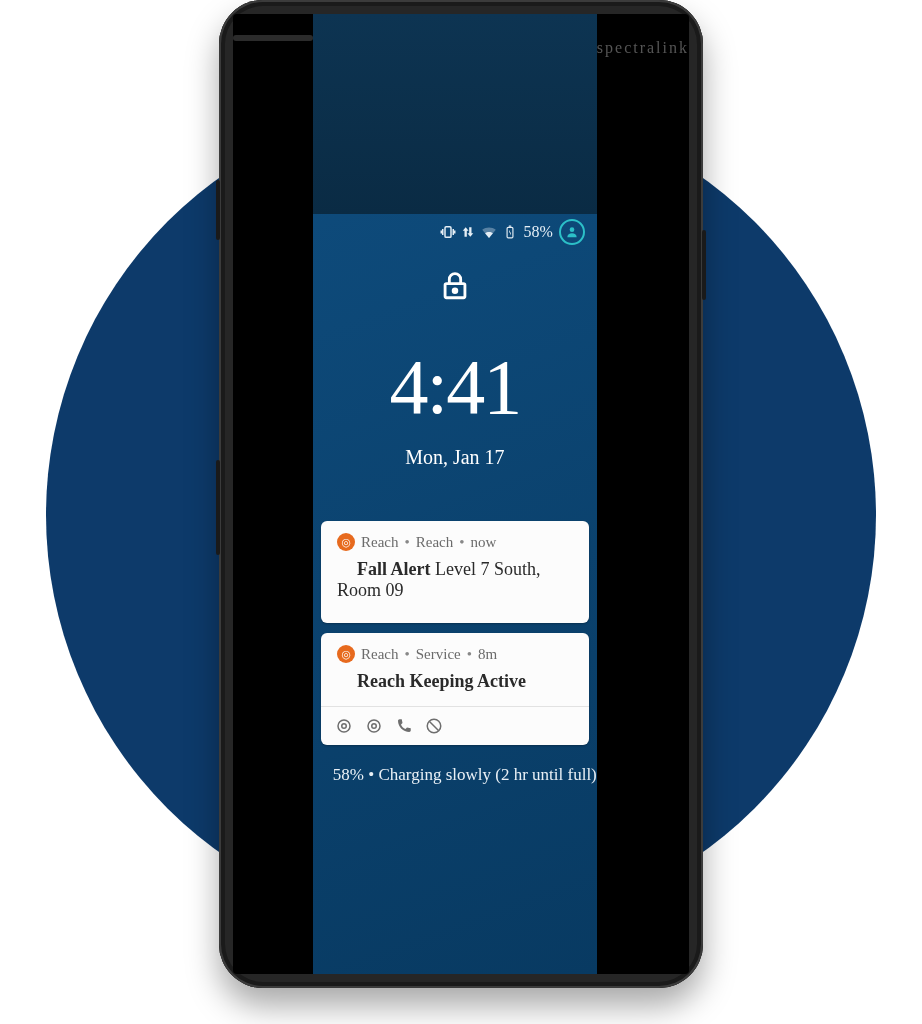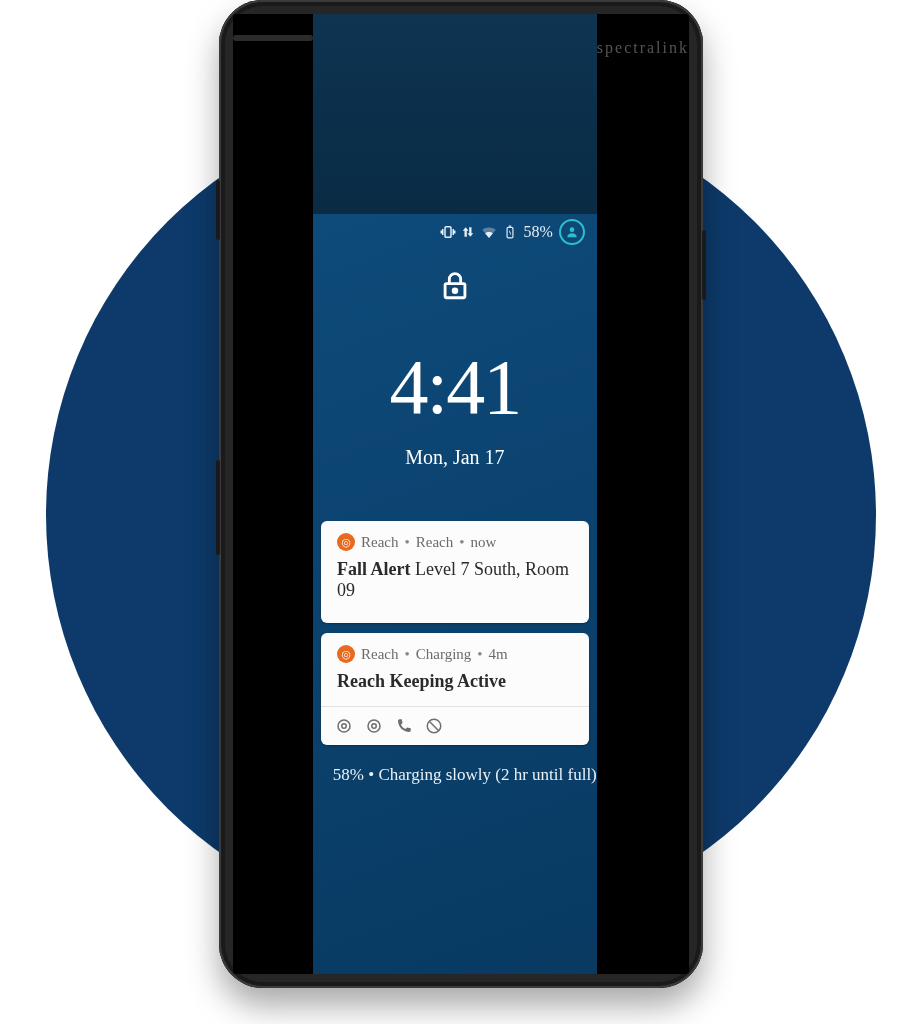--- a/index.html
+++ b/index.html
@@ -25,21 +25,21 @@
   .lock-icon{margin:18px auto 10px;width:34px;height:34px;color:#fff;}
   .clock{color:#fff;text-align:center;font-weight:300;font-size:78px;line-height:1;margin-top:36px;letter-spacing:-2px;}
   .date{color:#fff;text-align:center;font-size:20px;margin-top:20px;}
   
   .notif-area{margin-top:52px;padding:0 8px;}
   .card{background:#fcfcfc;border-radius:6px;box-shadow:0 1px 2px rgba(0,0,0,.25);margin-bottom:10px;overflow:hidden;}
   .card-head{display:flex;align-items:center;gap:6px;padding:12px 16px 8px;color:#6b6b6b;font-size:15px;}
   .app-icon{width:18px;height:18px;border-radius:50%;background:#e76a1e;display:inline-flex;align-items:center;justify-content:center;color:#fff;font-size:11px;}
   .dot{color:#888;}
   .card-body{padding:0 16px 22px;color:#2a2a2a;font-size:18px;}
-  .card-body .title{font-weight:600;}
+  .card-body .title{font-weight:600;margin-left:20px;}
   .card-sub{color:#555;font-size:16px;margin-top:4px;}
   .divider{height:1px;background:#e2e2e2;}
   .tray{display:flex;align-items:center;gap:12px;padding:10px 14px;color:#6e6e6e;}
   .tray-icon{width:18px;height:18px;}
   .charging{color:#e9f0f6;text-align:right;font-size:17px;padding:10px 0 0;}
   .darker{position:absolute;left:0;right:0;bottom:0;height:200px;background:linear-gradient(#0d3452,#0a2b44);z-index:-0;}
   .screen > *{position:relative;z-index:1;}
 </style>
 </head>
 <body>
@@ -119,23 +119,23 @@
               <span class="title">Fall Alert</span>
               <span>Level 7 South, Room 09</span>
             </div>
           </div>
 
           <div class="card">
             <div class="card-head">
               <span class="app-icon">◎</span>
               <span>Reach</span>
               <span class="dot">•</span>
-              <span>Charging</span>
+              <span>Service</span>
               <span class="dot">•</span>
-              <span>4m</span>
+              <span>8m</span>
             </div>
             <div class="card-body" style="padding-bottom:14px;">
               <div class="title">Reach Keeping Active</div>
             </div>
             <div class="divider"></div>
             <div class="tray">
               <span class="tray-icon"><svg width="18" height="18" viewBox="0 0 24 24" fill="none" stroke="currentColor" stroke-width="2">
                     <circle cx="12" cy="12" r="8"></circle>
                     <circle cx="12" cy="12" r="3"></circle>
                   </svg></span>

